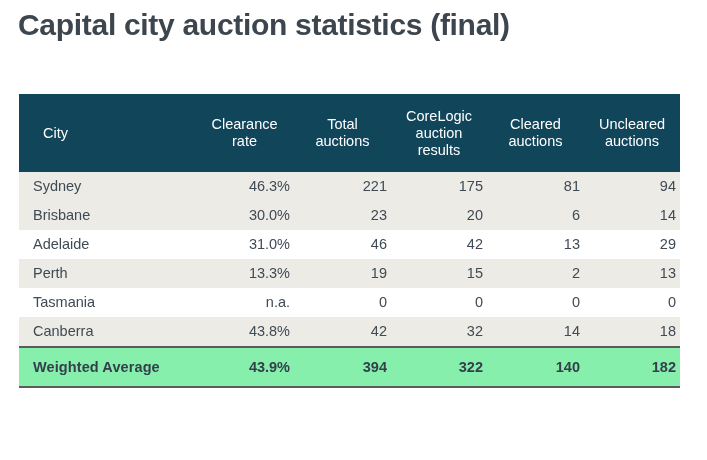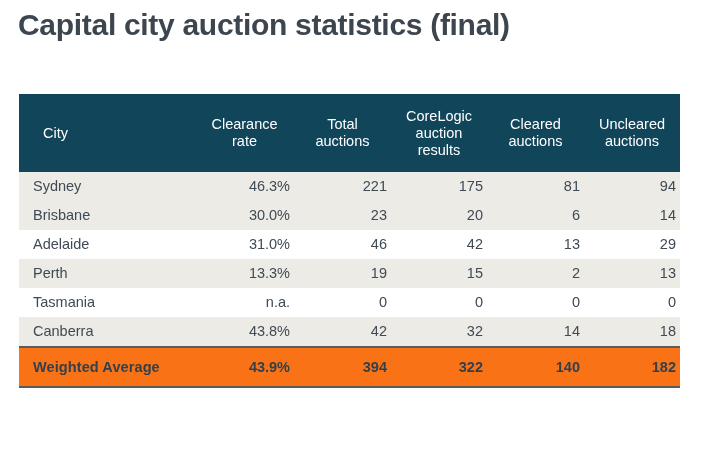--- a/index.html
+++ b/index.html
@@ -94,21 +94,21 @@
   }
   tbody td.cell-city {
     text-align: left;
     padding-left: 14px;
   }
   tbody tr.band-shaded td { background: #ecebe5; }
   tbody tr.band-plain  td { background: #ffffff; }
 
   
   tbody tr.total-row td {
-    background: #f97316;
+    background: #86efac;
     font-weight: bold;
     height: 38px;
     line-height: 38px;
     border-top: 2px solid #5b5b5b;
     border-bottom: 2px solid #5b5b5b;
     color: #33404c;
   }
   tbody tr.total-row td.cell-city {
     letter-spacing: 0.1px;
   }

